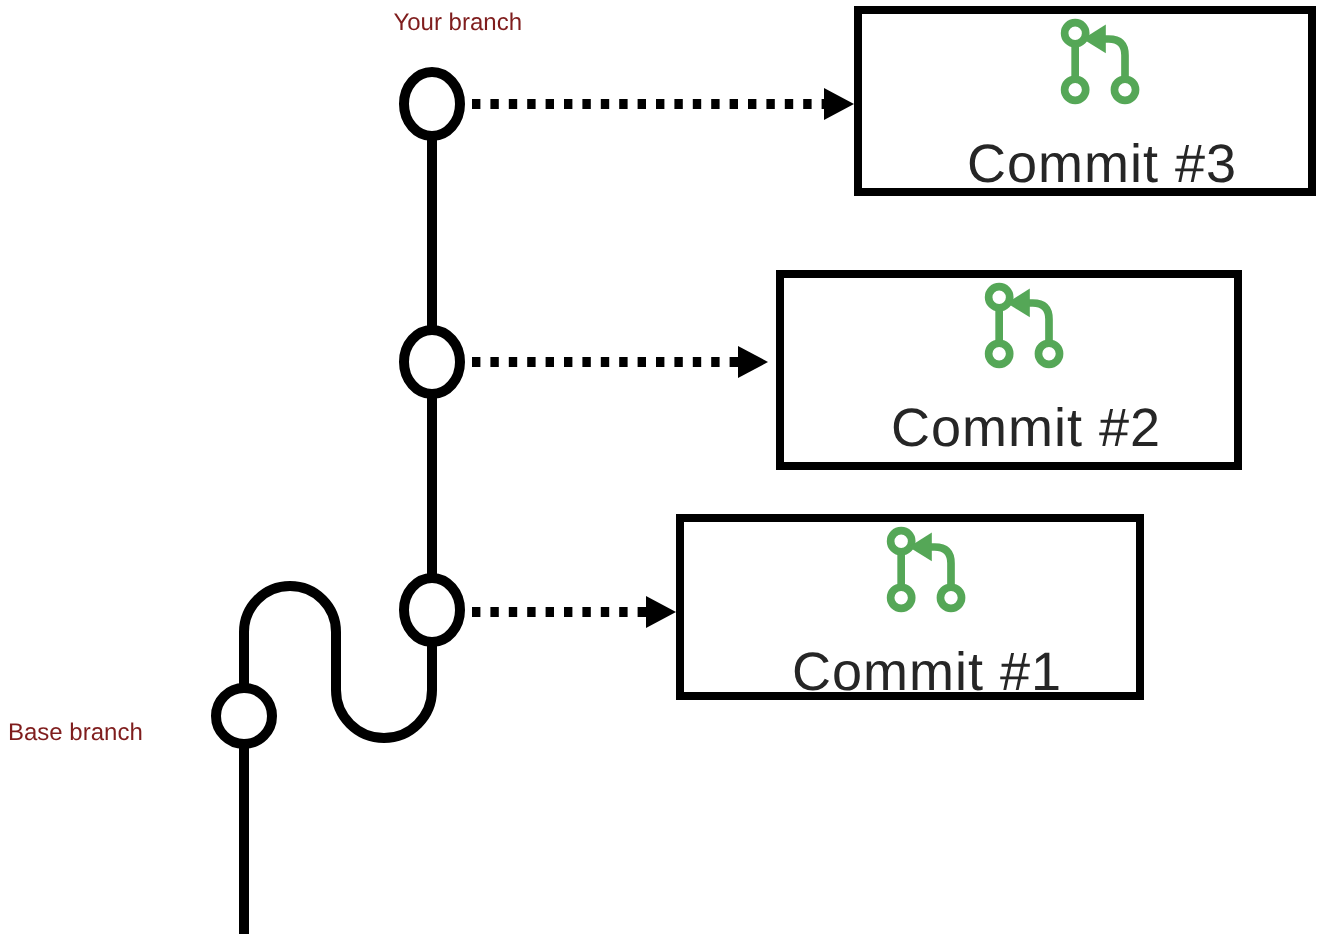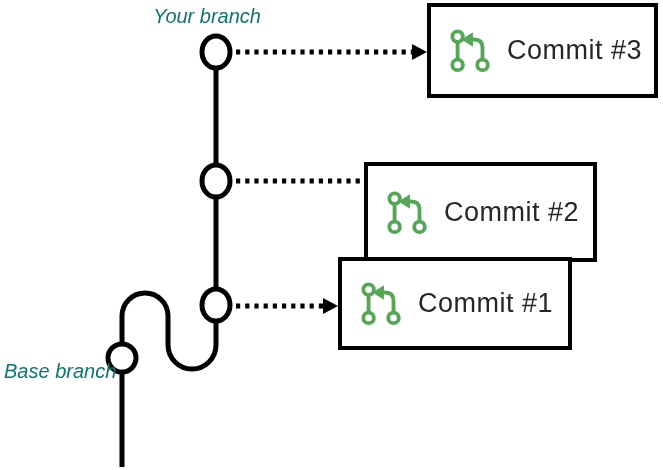--- a/index.html
+++ b/index.html
@@ -11,40 +11,40 @@
     font-family: "Liberation Sans", sans-serif;
     overflow: hidden;
   }
   #graph-svg {
     position: absolute;
     left: 0; top: 0;
     color: var(--line, #000000);
   }
   .branch-label {
     position: absolute;
-    font-style: italic;
-    font-size: 20px;
+    font-size: 12px;
     line-height: 1.15;
-    color: #0f766e;
+    color: #7f1d1d;
     white-space: nowrap;
   }
   #your-branch-label { left: 100px; top: 5px; width: 161px; text-align: right; }
   #base-branch-label { left: 4px;  top: 360px; width: 100px; text-align: left; }
   .commit-box {
     position: absolute;
     box-sizing: border-box;
     background: #ffffff;
     border: 4px solid var(--line, #000000);
     display: flex;
     align-items: center;
     padding-left: 17px;
     gap: 13px;
+    flex-direction: column;
   }
   #commit-box-3 { left: 427px; top: 3px;   width: 231px; height: 95px; }
-  #commit-box-2 { left: 364px; top: 135px; width: 233px; height: 100px; margin-top: 27px; }
+  #commit-box-2 { left: 388px; top: 135px; width: 233px; height: 100px; }
   #commit-box-1 { left: 338px; top: 257px; width: 234px; height: 93px; }
   .commit-icon {
     width: 46px;
     height: 47px;
     flex: none;
     color: var(--accent, #55a757);
   }
   .commit-label {
     font-size: 27px;
     letter-spacing: 0.5px;

